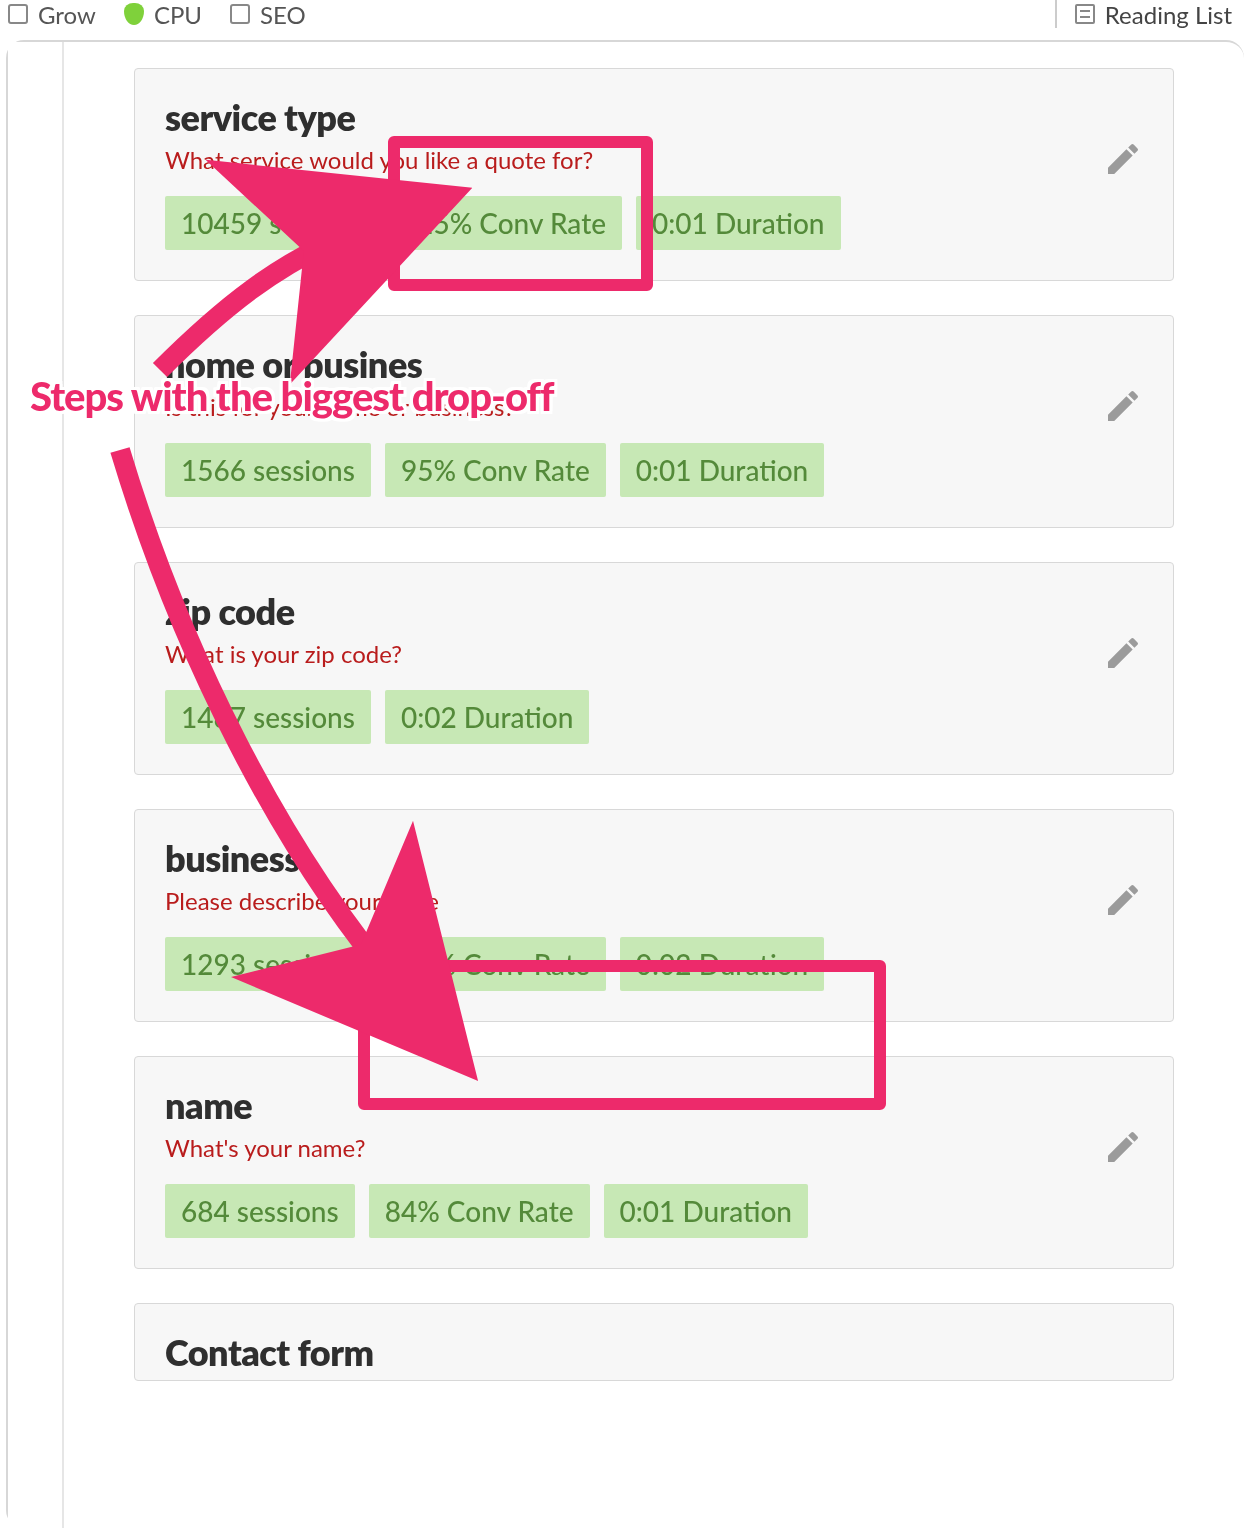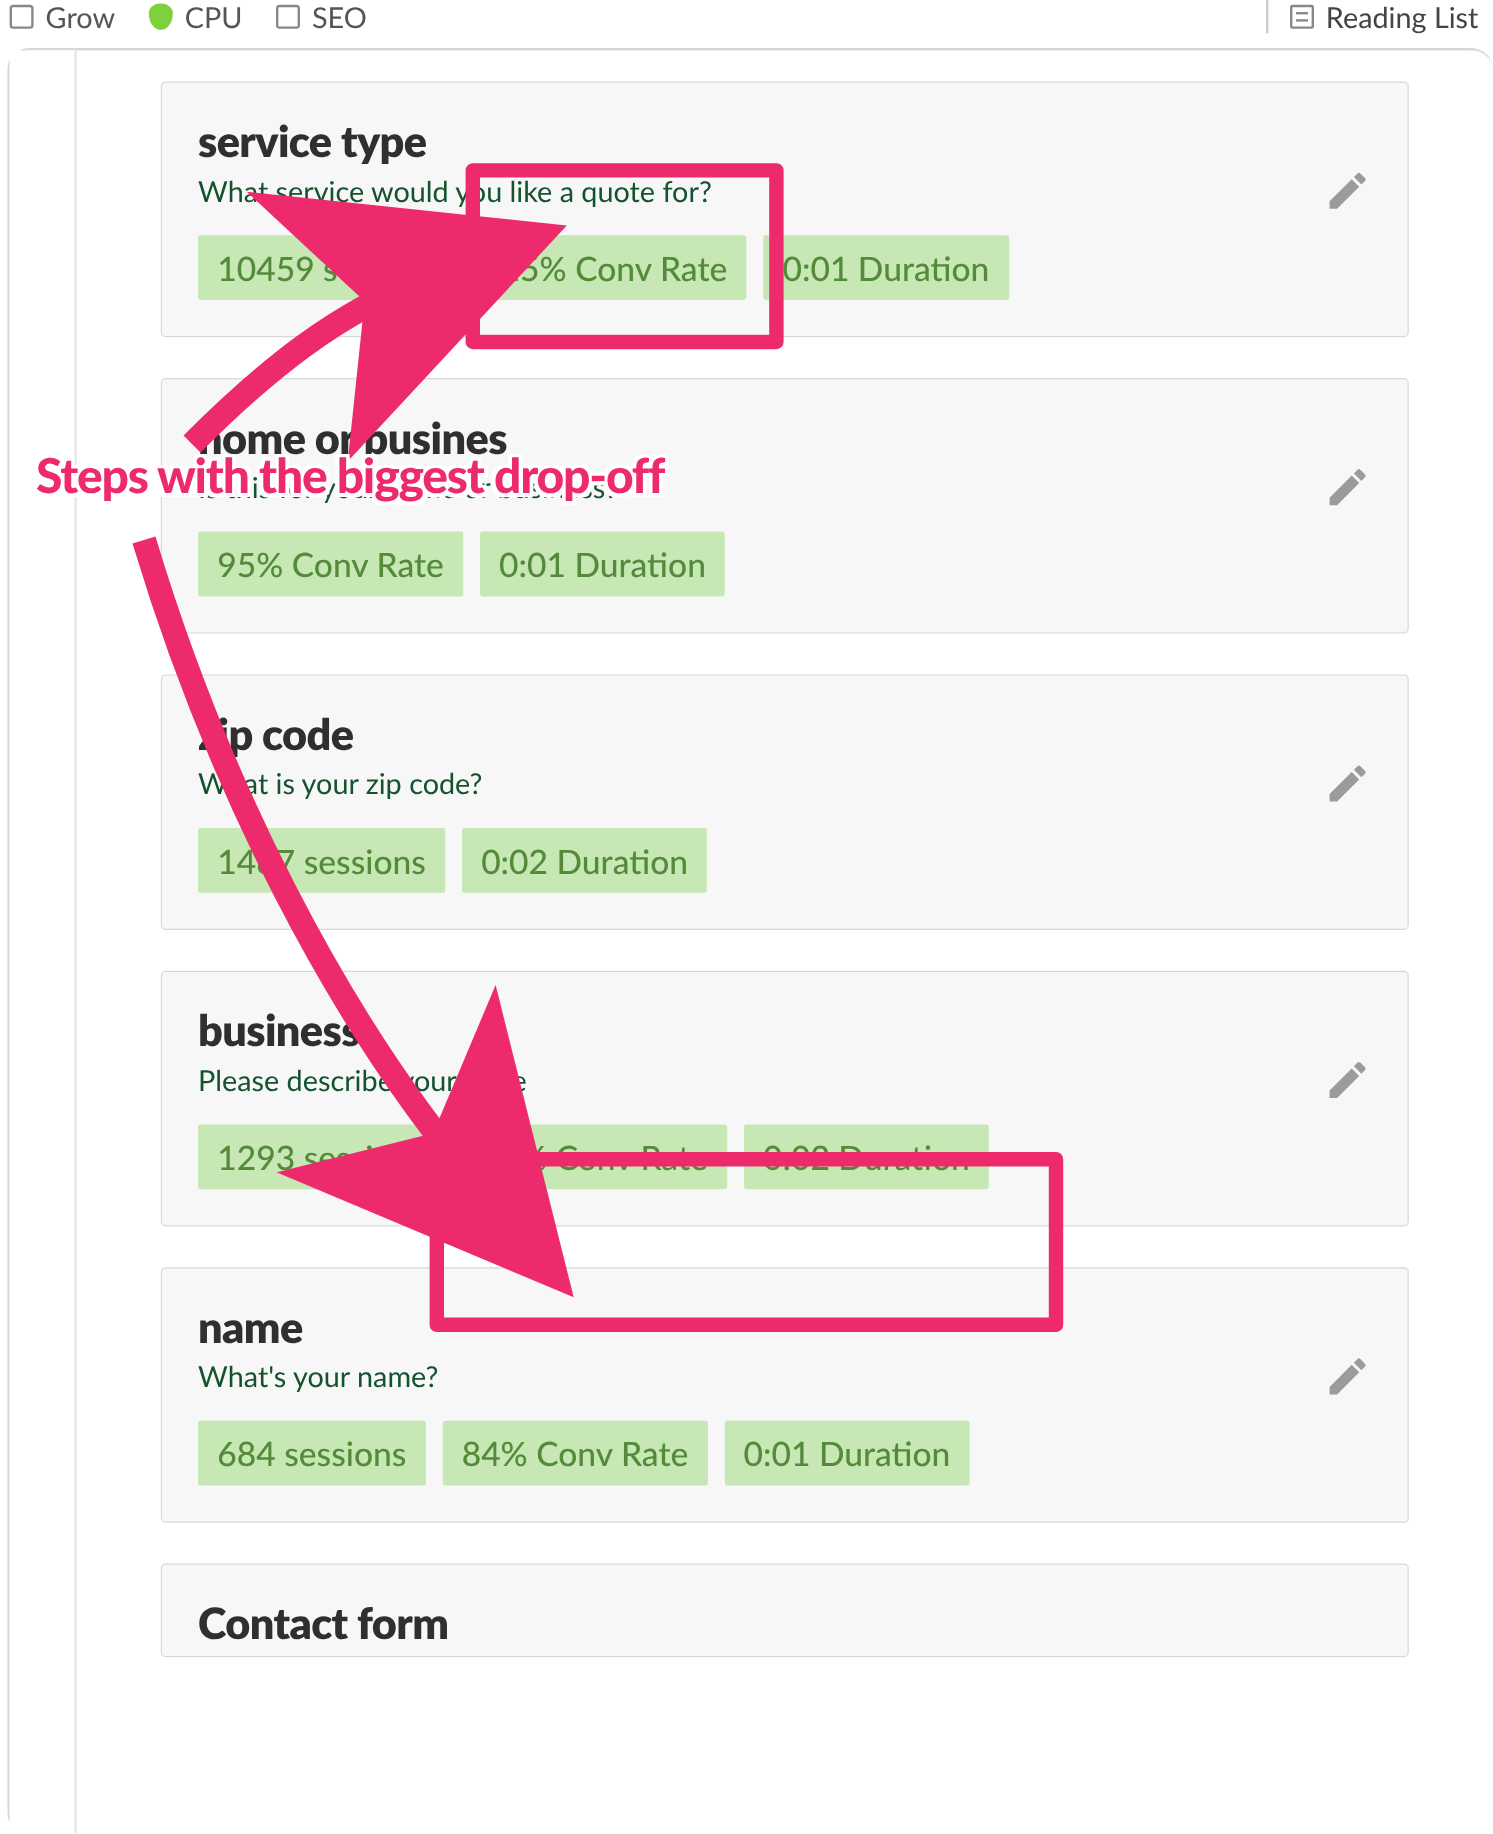--- a/index.html
+++ b/index.html
@@ -94,21 +94,21 @@
   }
   .card-title {
     font-weight: 800;
     font-size: 36px;
     color: #2f2f2f;
     letter-spacing: -0.5px;
     margin-bottom: 6px;
   }
   .card-sub {
     font-size: 24px;
-    color: #14532d;
+    color: #b91c1c;
     margin-bottom: 22px;
   }
   .badges { display: flex; gap: 14px; flex-wrap: wrap; }
   .badge {
     background: #c7e8b5;
     color: #548a3a;
     font-size: 28px;
     font-weight: 500;
     padding: 10px 16px;
     border-radius: 2px;
@@ -205,20 +205,21 @@
         <svg viewBox="0 0 24 24">
             <path fill="#9b9b9b" d="M3 17.25V21h3.75L17.81 9.94l-3.75-3.75L3 17.25zM20.71 7.04a1 1 0 0 0 0-1.41l-2.34-2.34a1 1 0 0 0-1.41 0l-1.83 1.83 3.75 3.75 1.83-1.83z"></path>
           </svg>
       </span>
     </div>
 
     <div class="card">
       <div class="card-title">home or busines</div>
       <div class="card-sub">Is this for your home or business?</div>
       <div class="badges">
+        <span class="badge">1566 sessions</span>
         <span class="badge">95% Conv Rate</span>
         <span class="badge">0:01 Duration</span>
       </div>
       <span class="edit-icon">
         <svg viewBox="0 0 24 24">
             <path fill="#9b9b9b" d="M3 17.25V21h3.75L17.81 9.94l-3.75-3.75L3 17.25zM20.71 7.04a1 1 0 0 0 0-1.41l-2.34-2.34a1 1 0 0 0-1.41 0l-1.83 1.83 3.75 3.75 1.83-1.83z"></path>
           </svg>
       </span>
     </div>
 

